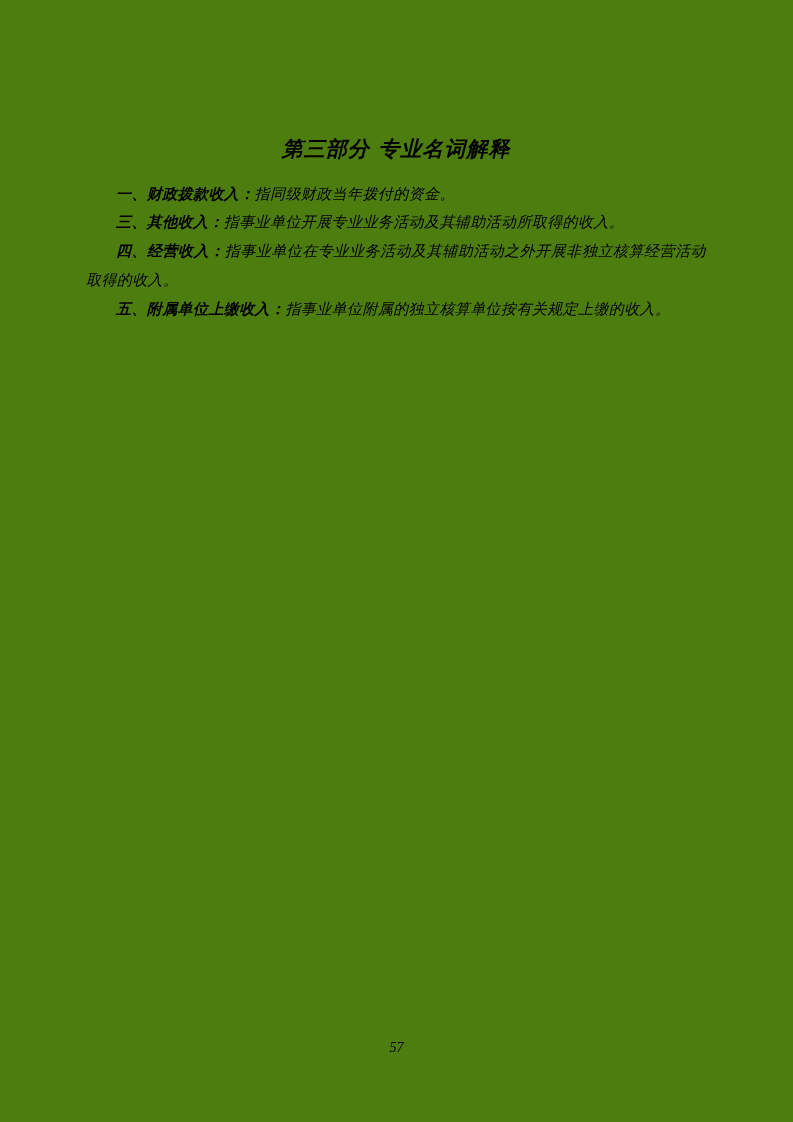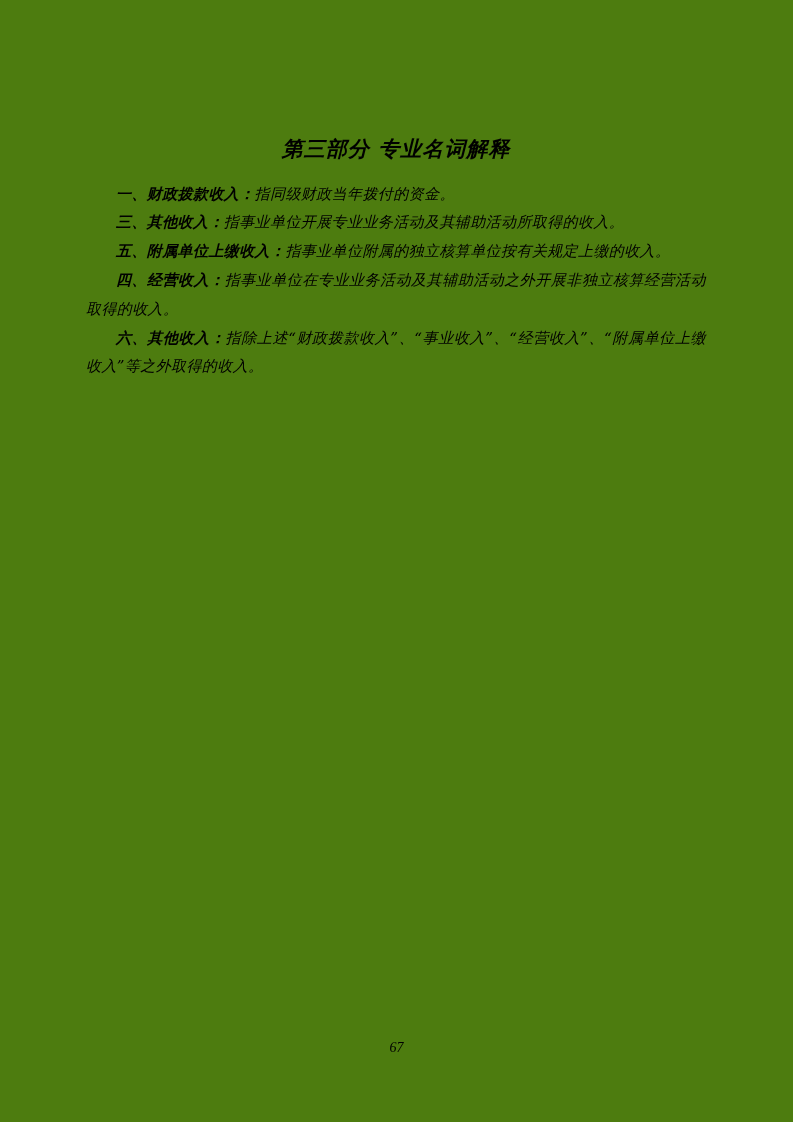--- a/index.html
+++ b/index.html
@@ -66,29 +66,26 @@
     <p class="para">
       <span class="lead">一、财政拨款收入：</span><span>指同级财政当年拨付的资金。</span>
     </p>
 
 
     <p class="para">
       <span class="lead">三、其他收入：</span><span>指事业单位开展专业业务活动及其辅助活动所取得的收入。</span>
     </p>
 
     <p class="para">
-      <span class="lead">五、附属单位上缴收入：</span><span>指事业单位附属的独立核算单位按有关规定上缴的收入。</span>
-    </p>
-
-    <p class="para">
       <span class="lead">四、经营收入：</span><span>指事业单位在专业业务活动及其辅助活动之外开展非独立核算经营活动取得的收入。</span>
     </p>
 
     <p class="para">
-      <span class="lead">六、其他收入：</span><span>指除上述“财政拨款收入”、“事业收入”、“经营收入”、“附属单位上缴收入”等之外取得的收入。</span>
+      <span class="lead">五、附属单位上缴收入：</span><span>指事业单位附属的独立核算单位按有关规定上缴的收入。</span>
     </p>
+
 
 
 
   </div>
 
-  <div class="page-number">67</div>
+  <div class="page-number">57</div>
 </div>
 
 </body></html>

